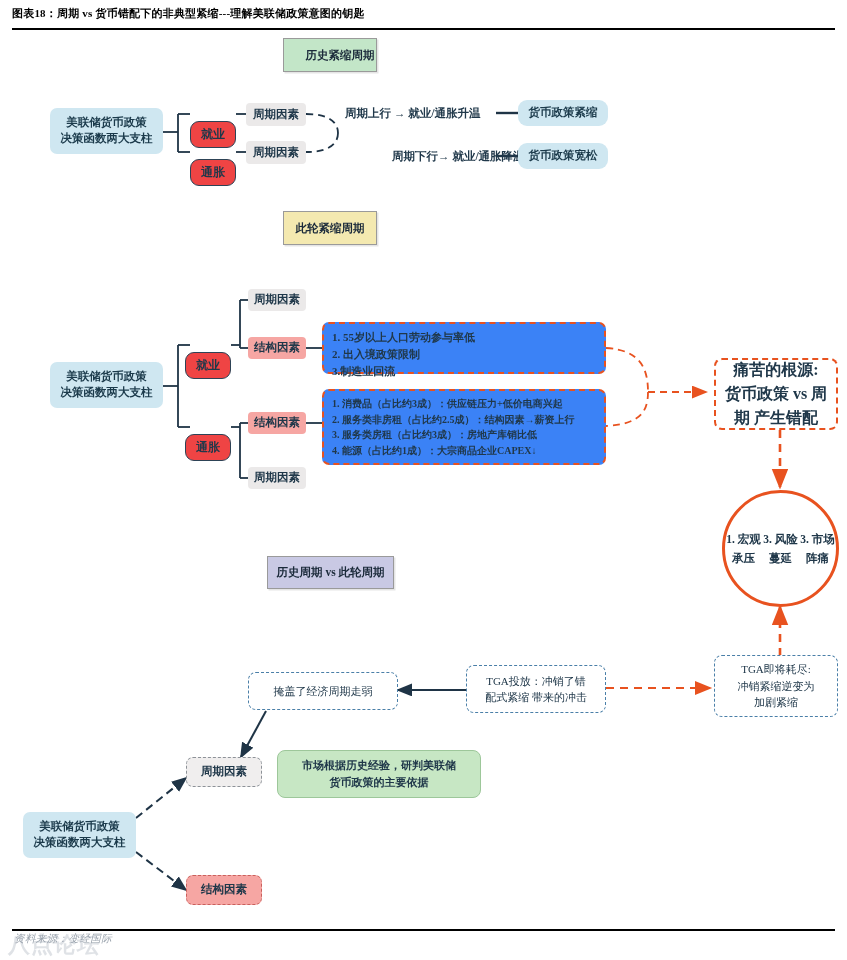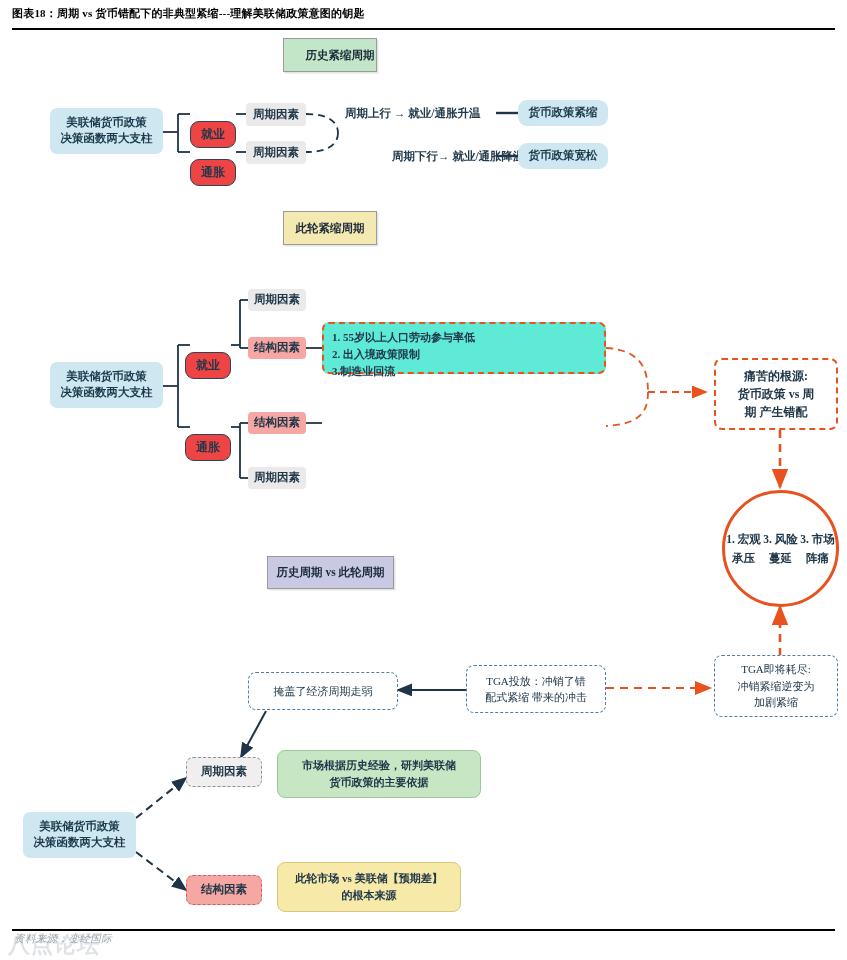--- a/index.html
+++ b/index.html
@@ -150,28 +150,28 @@
     border-radius: 8px;
     font-size: 11px;
     font-weight: normal;
     color: #20384a;
     line-height: 1.5;
   }
   .node-dashed-orange {
     background: #ffffff;
     border: 2px dashed #e8521f;
     border-radius: 8px;
-    font-size: 12px;
+    font-size: 16px;
     font-weight: bold;
     color: #20384a;
     line-height: 1.5;
   }
   .list-box {
     display: block;
-    background: #5eead4;
+    background: #3b82f6;
     border: 2px dashed #e8521f;
     border-radius: 7px;
     font-size: 11px;
     font-weight: bold;
     color: #20384a;
     padding: 5px 8px;
     line-height: 1.55;
     text-align: left;
     white-space: nowrap;
   }
@@ -304,20 +304,26 @@
   <div class="abs node node-pink" style="left:248px; top:337px; width:58px; height:22px;">结构因素</div>
   <div class="abs node node-pink" style="left:248px; top:412px; width:58px; height:22px;">结构因素</div>
   <div class="abs node node-gray" style="left:248px; top:467px; width:58px; height:22px;">周期因素</div>
 
   <div class="abs list-box" style="left:322px; top:322px; width:284px; height:52px;">
     <div>1. 55岁以上人口劳动参与率低</div>
     <div>2. 出入境政策限制</div>
     <div>3.制造业回流</div>
   </div>
 
+  <div class="abs list-box" style="left:322px; top:389px; width:284px; height:76px; font-size:10px;">
+    <div>1. 消费品（占比约3成）：供应链压力+低价电商兴起</div>
+    <div>2. 服务类非房租（占比约2.5成）：结构因素→薪资上行</div>
+    <div>3. 服务类房租（占比约3成）：房地产库销比低</div>
+    <div>4. 能源（占比约1成）：大宗商品企业CAPEX↓</div>
+  </div>
 
   <div class="abs node node-dashed-orange" style="left:714px; top:358px; width:124px; height:72px; flex-direction:column;">
     <span>痛苦的根源:</span>
     <span>货币政策 vs 周</span>
     <span>期 产生错配</span>
   </div>
 
   <div class="abs circle-node" style="left:722px; top:490px; width:117px; height:117px; flex-direction:row;">
     <span>1. 宏观承压</span>
     <span>3. 风险蔓延</span>
@@ -346,22 +352,18 @@
   <div class="abs node node-blue" style="left:23px; top:812px; width:113px; height:46px; flex-direction:column;">
     <span>美联储货币政策</span>
     <span>决策函数两大支柱</span>
   </div>
 
   <div class="abs node node-green-soft" style="left:277px; top:750px; width:204px; height:48px; flex-direction:column;">
     <span>市场根据历史经验，研判美联储</span>
     <span>货币政策的主要依据</span>
   </div>
 
-  <div class="abs node node-yellow-soft" style="left:277px; top:862px; width:184px; height:50px; flex-direction:column;">
-    <span>此轮市场 vs 美联储【预期差】</span>
-    <span>的根本来源</span>
-  </div>
 
   <div class="abs" id="footer-rule"></div>
   <div class="abs" id="source-note">资料来源：变经国际</div>
   <div class="abs" id="watermark">八点论坛</div>
 
 </div>
 
 </body></html>

